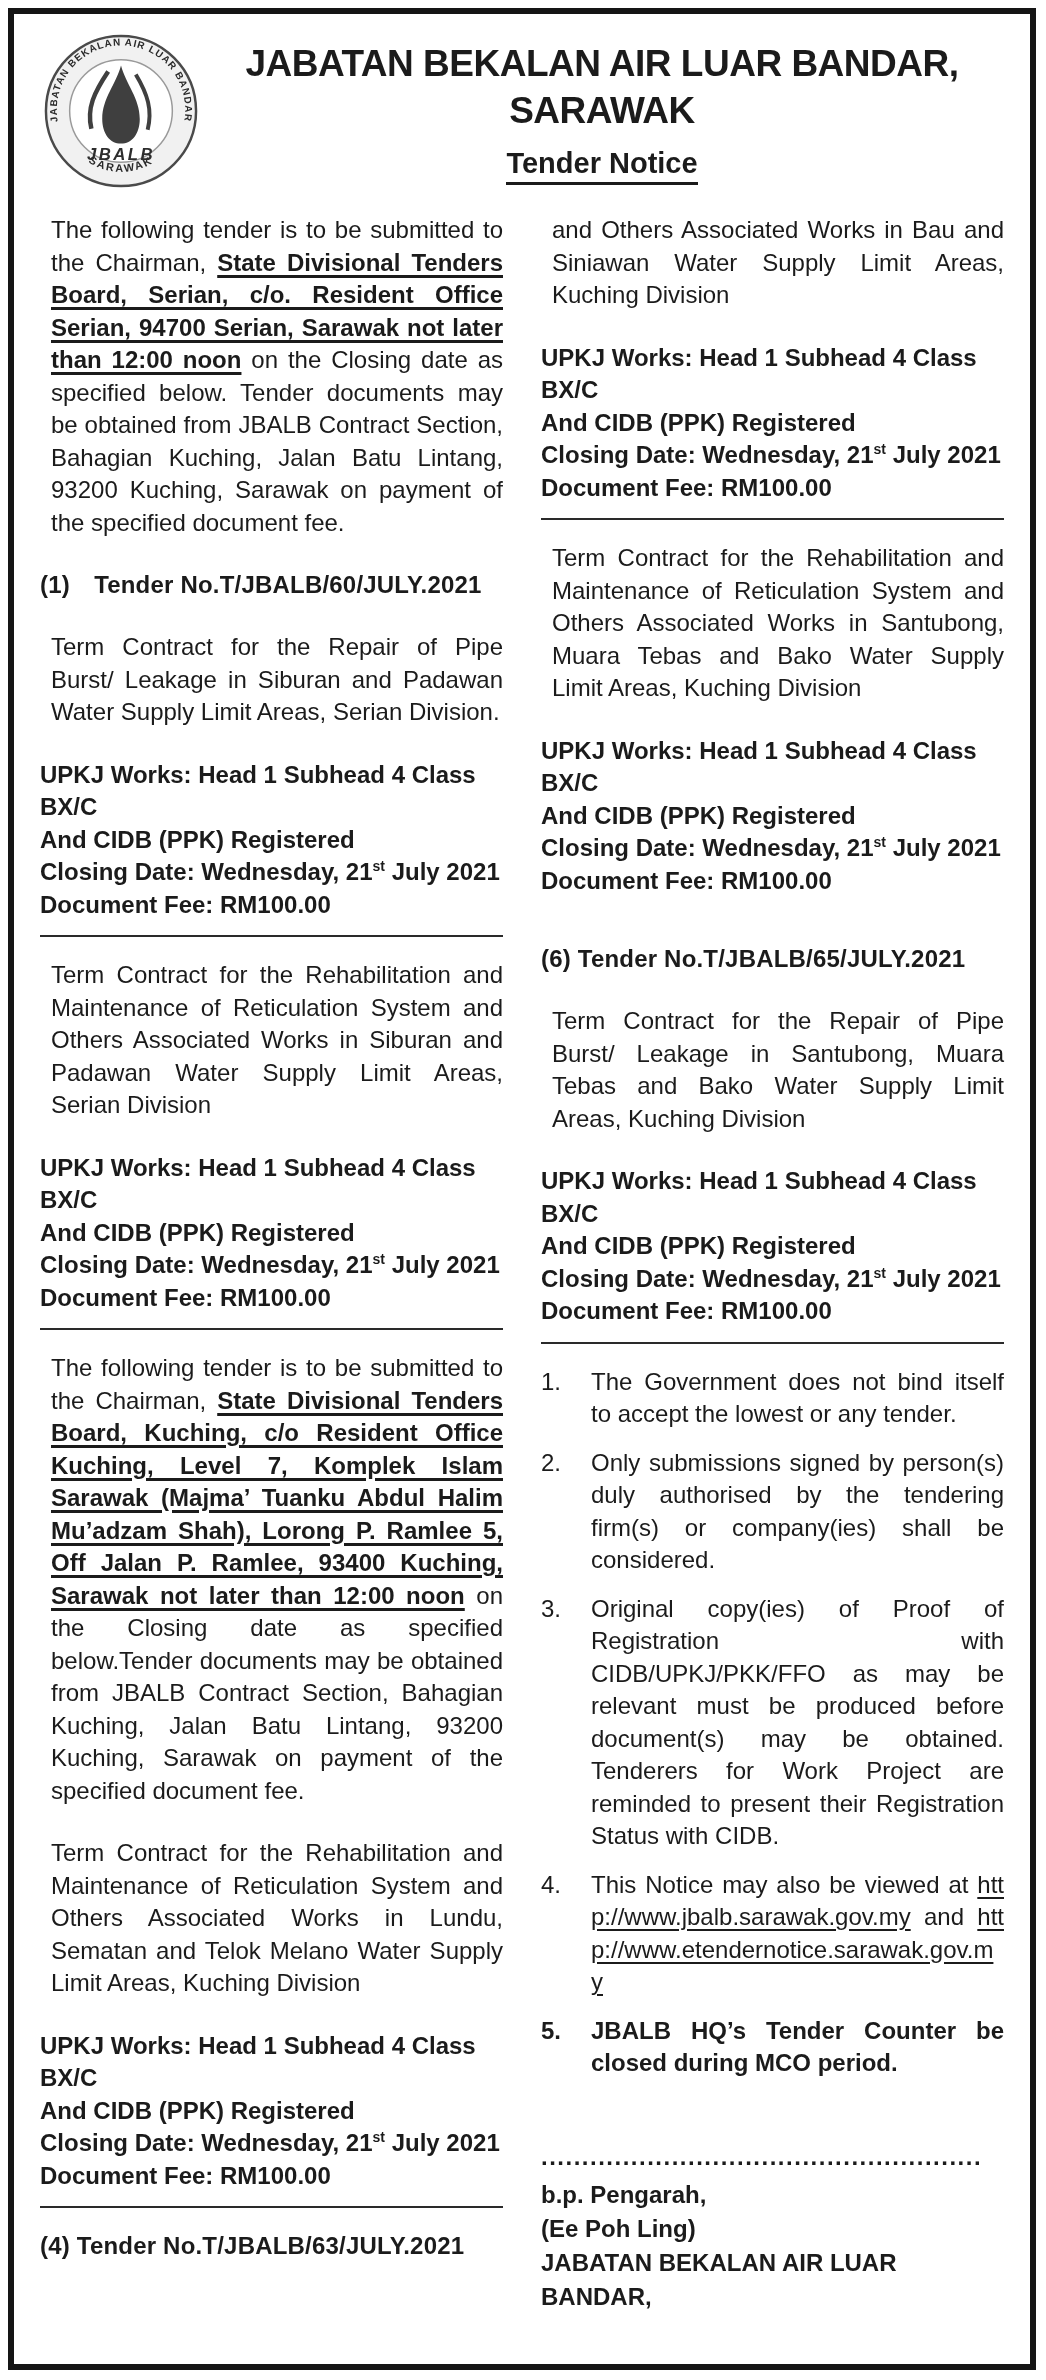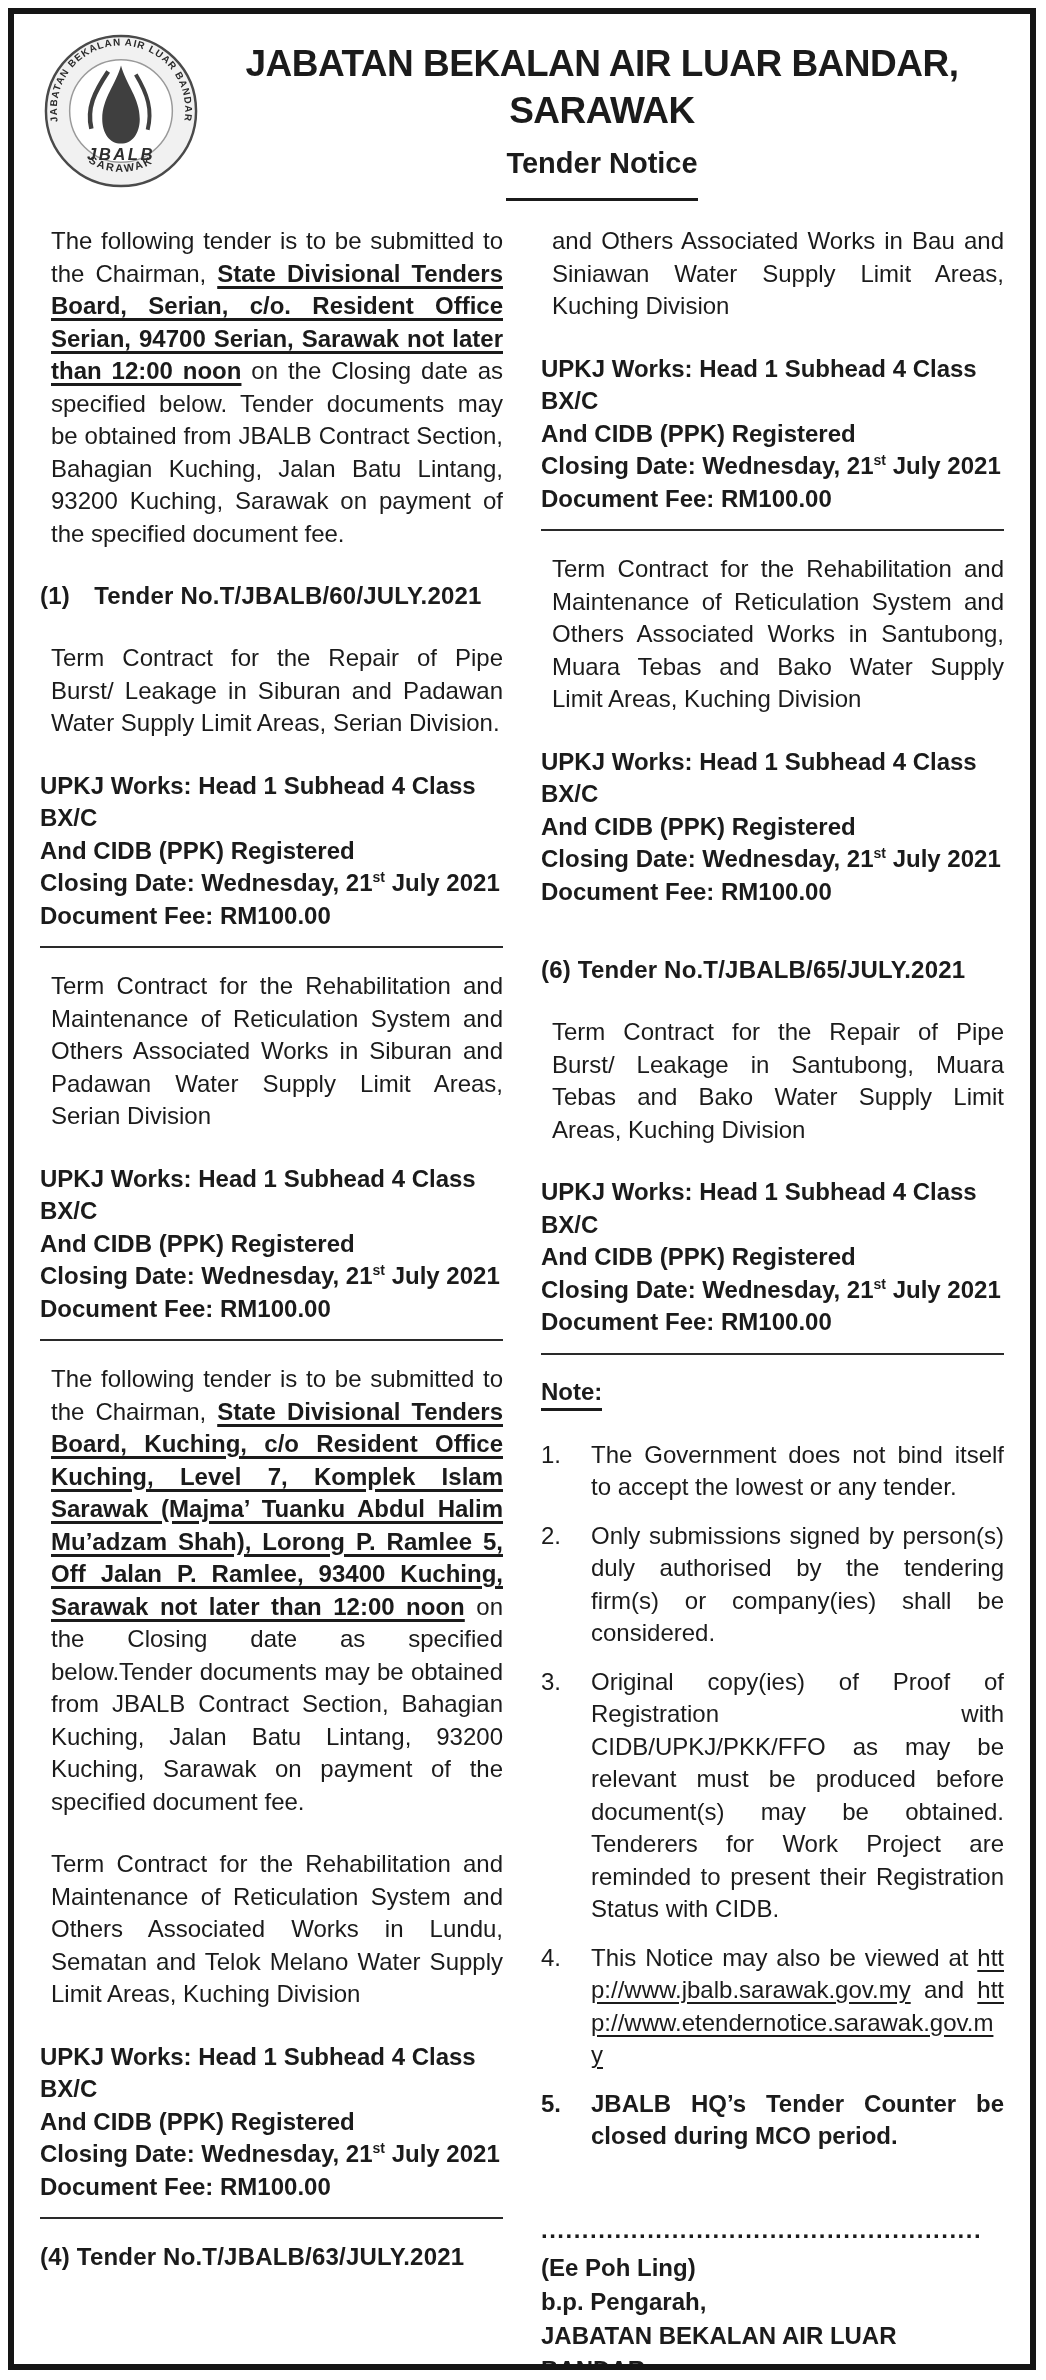--- a/index.html
+++ b/index.html
@@ -12,21 +12,21 @@
     border:6px solid #151515;box-sizing:border-box;
     padding:14px 26px 0 26px;overflow:hidden;background:#fff;
   }
   
   .header{display:flex;align-items:flex-start;}
   .logo{width:158px;height:158px;flex:0 0 auto;margin:4px 0 0 2px;}
   .titles{flex:1;text-align:center;padding-top:12px;min-width:0;}
   .org{font-size:37px;font-weight:bold;letter-spacing:-0.5px;line-height:47px;}
   .doc-title{
     display:inline-block;margin-top:12px;font-size:29px;font-weight:bold;
-    border-bottom:3px solid #1b1b1b;padding-bottom:18px;line-height:34px;
+    border-bottom:3px solid #1b1b1b;padding-bottom:2px;line-height:34px;
   }
   
   .columns{display:flex;gap:38px;margin-top:24px;}
   .col{flex:1;min-width:0;}
   p.para,p.desc{
     text-align:justify;font-size:24px;line-height:32.5px;margin:0 0 30px 11px;
   }
   .bu{font-weight:bold;text-decoration:underline;text-decoration-thickness:2.5px;text-underline-offset:4px;}
   h3.tno{
     font-size:24px;font-weight:bold;margin:0 0 30px 0;line-height:32px;
@@ -145,21 +145,20 @@
       <h3 class="tno gap-top">(6) Tender No.T/JBALB/65/JULY.2021</h3>
       <p class="desc">Term Contract for the Repair of Pipe Burst/ Leakage in Santubong, Muara Tebas and Bako Water Supply Limit Areas, Kuching Division</p>
       <div class="upkj">
         <span>UPKJ Works: Head 1 Subhead 4 Class BX/C</span><br>
         <span>And CIDB (PPK) Registered</span><br>
         <span><span>Closing Date: Wednesday, 21</span><sup>st</sup><span> July 2021</span></span><br>
         <span>Document Fee: RM100.00</span>
       </div>
       <div class="sep"></div>
 
-      <div><span class="note-head">Note:</span></div>
 
       <div class="note-item">
         <span class="note-num">1.</span>
         <span class="note-body">The Government does not bind itself to accept the lowest or any tender.</span>
       </div>
       <div class="note-item">
         <span class="note-num">2.</span>
         <span class="note-body">Only submissions signed by person(s) duly authorised by the tendering firm(s) or company(ies) shall be considered.</span>
       </div>
       <div class="note-item">
@@ -170,21 +169,21 @@
         <span class="note-num">4.</span>
         <span class="note-body"><span>This Notice may also be viewed at </span><a class="url">http://www.jbalb.sarawak.gov.my</a><span> and </span><a class="url">http://www.etendernotice.sarawak.gov.my</a></span>
       </div>
       <div class="note-item bold">
         <span class="note-num">5.</span>
         <span class="note-body">JBALB HQ’s Tender Counter be closed during MCO period.</span>
       </div>
 
       <div class="signature">
         <div class="sig-dots">......................................................</div>
+        <div>b.p. Pengarah,</div>
         <div>(Ee Poh Ling)</div>
-        <div>b.p. Pengarah,</div>
         <div>JABATAN BEKALAN AIR LUAR BANDAR,</div>
 
       </div>
 
     </div>
   </div>
 </div>
 
 </body></html>

